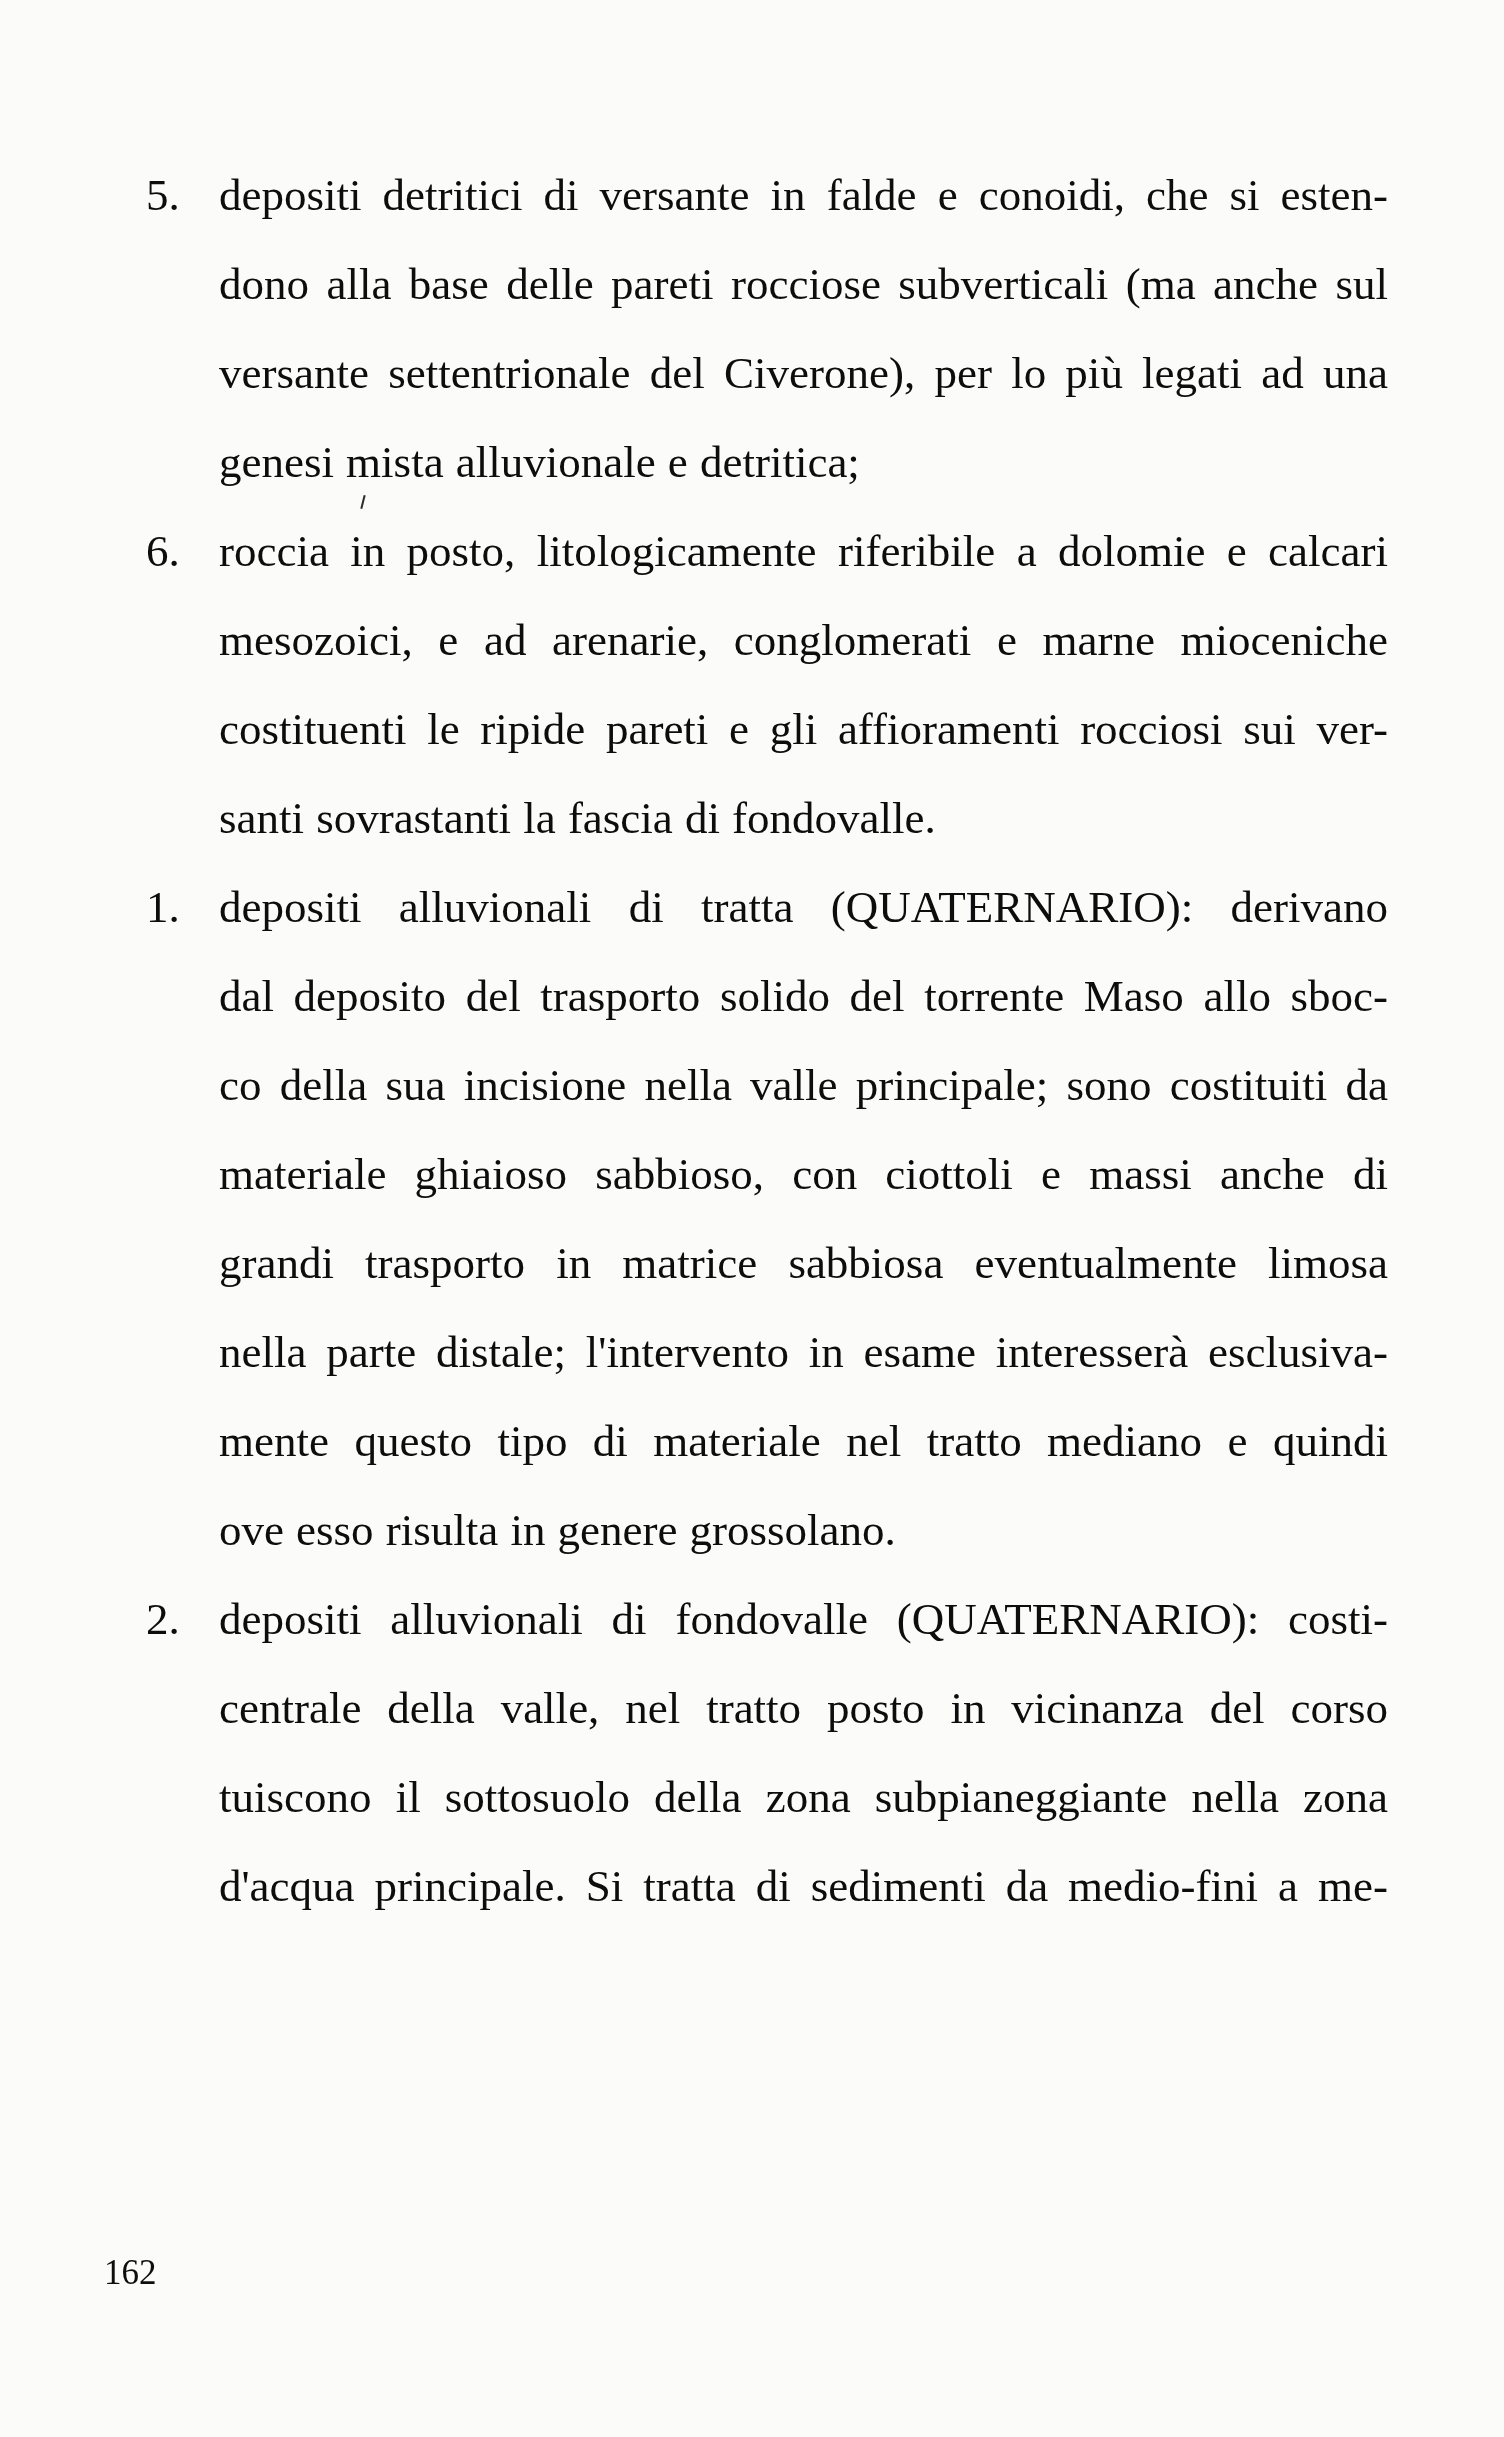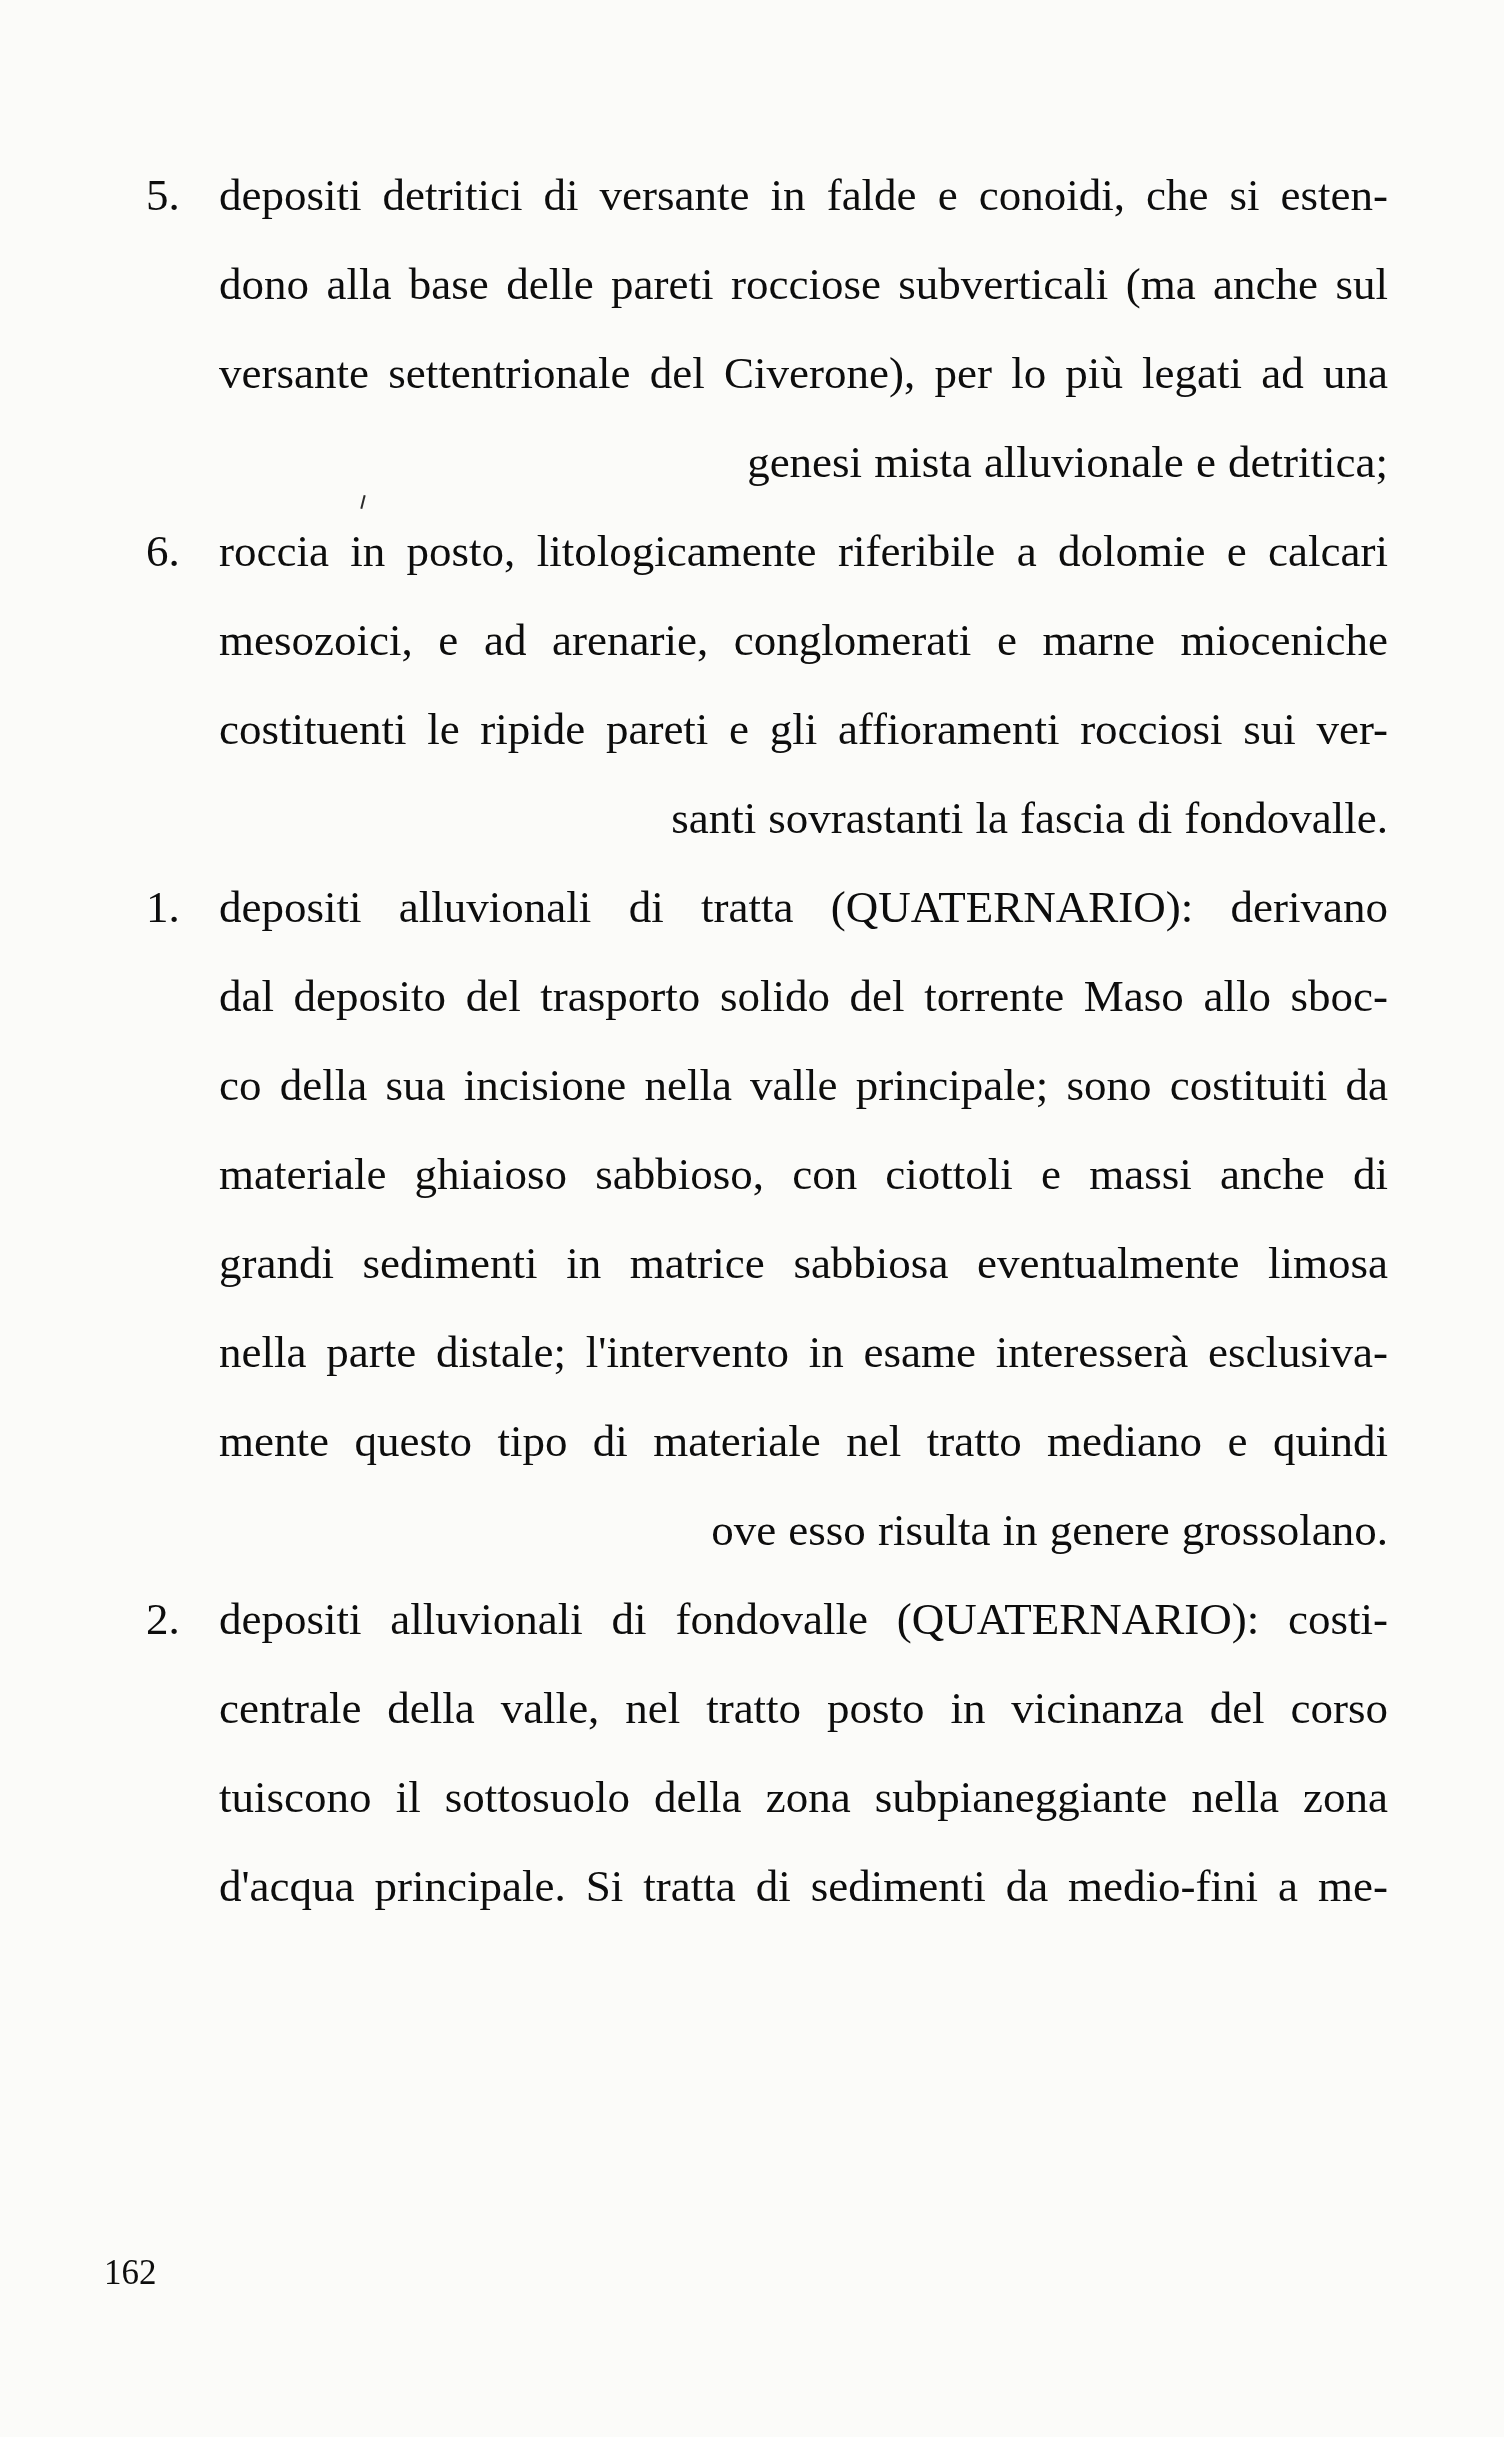--- a/index.html
+++ b/index.html
@@ -31,21 +31,20 @@
     top: 0;
     font-size: 45px;
     line-height: 89px;
   }
   .line {
     font-size: 45px;
     line-height: 89px;
     height: 89px;
     letter-spacing: 0;
     word-spacing: 0.9px;
-    text-align: right;
   }
   .j {
     text-align: justify;
     text-align-last: justify;
   }
   .intro {
     margin-top: 70px;
   }
   .pagenum {
     position: absolute;
@@ -87,21 +86,21 @@
       <div class="line">santi sovrastanti la fascia di fondovalle.</div>
     </div>
 
 
     <div class="item">
       <span class="num">1.</span>
       <div class="line j">depositi alluvionali di tratta (QUATERNARIO): derivano</div>
       <div class="line j">dal deposito del trasporto solido del torrente Maso allo sboc-</div>
       <div class="line j">co della sua incisione nella valle principale; sono costituiti da</div>
       <div class="line j">materiale ghiaioso sabbioso, con ciottoli e massi anche di</div>
-      <div class="line j">grandi sedimenti in matrice sabbiosa eventualmente limosa</div>
+      <div class="line j">grandi trasporto in matrice sabbiosa eventualmente limosa</div>
       <div class="line j">nella parte distale; l'intervento in esame interesserà esclusiva-</div>
       <div class="line j">mente questo tipo di materiale nel tratto mediano e quindi</div>
       <div class="line">ove esso risulta in genere grossolano.</div>
     </div>
 
     <div class="item">
       <span class="num">2.</span>
       <div class="line j">depositi alluvionali di fondovalle (QUATERNARIO): costi-</div>
       <div class="line j">centrale della valle, nel tratto posto in vicinanza del corso</div>
       <div class="line j">tuiscono il sottosuolo della zona subpianeggiante nella zona</div>

